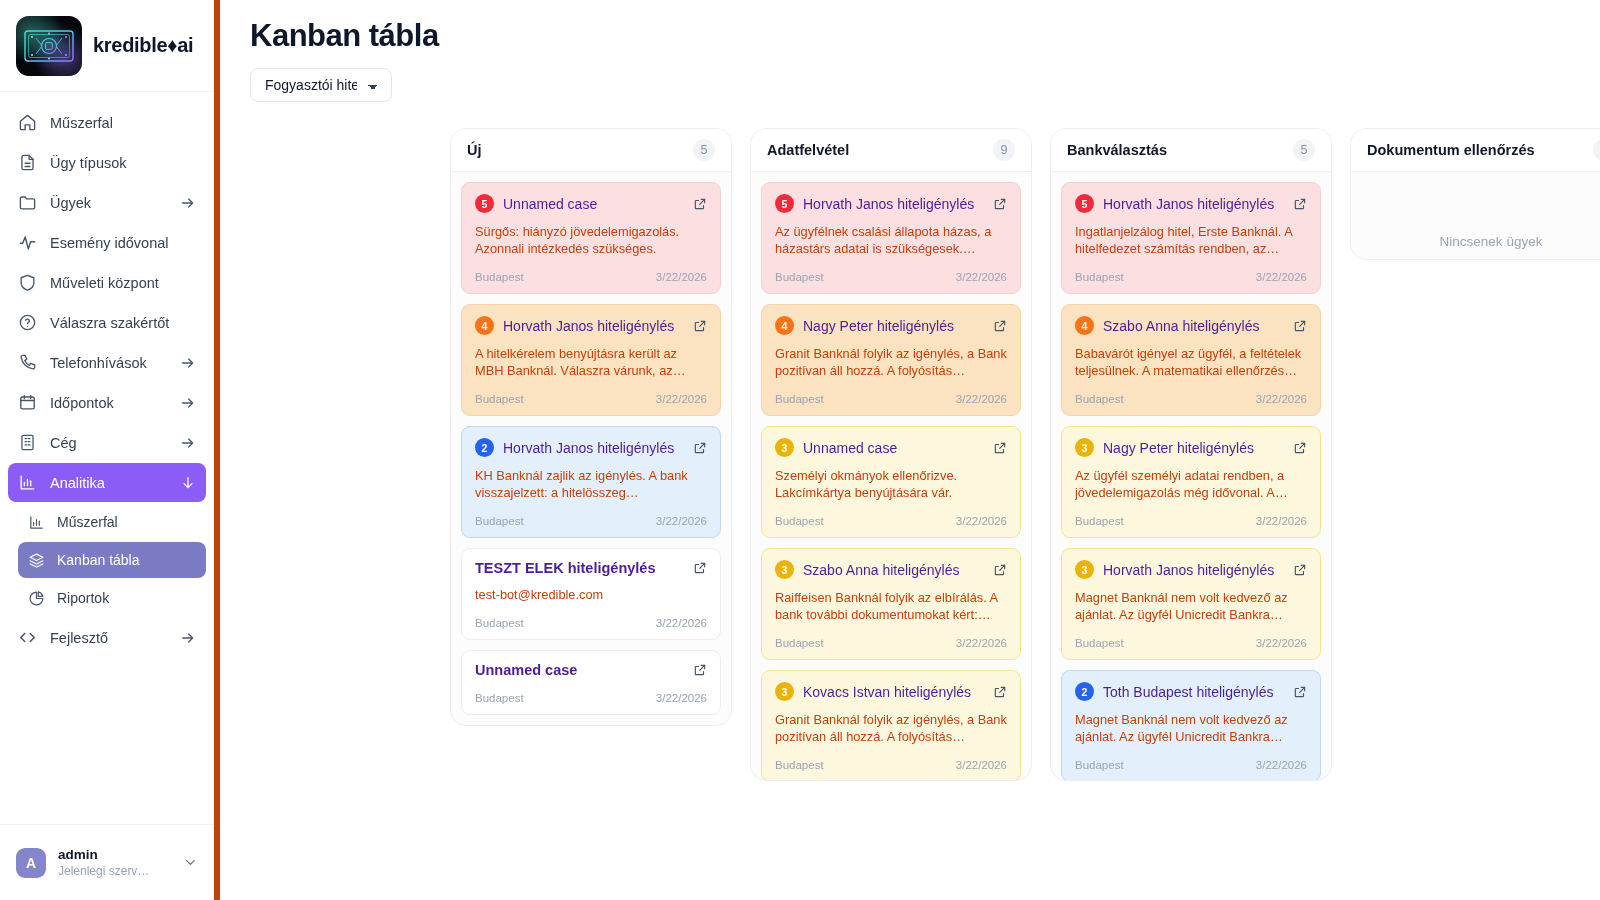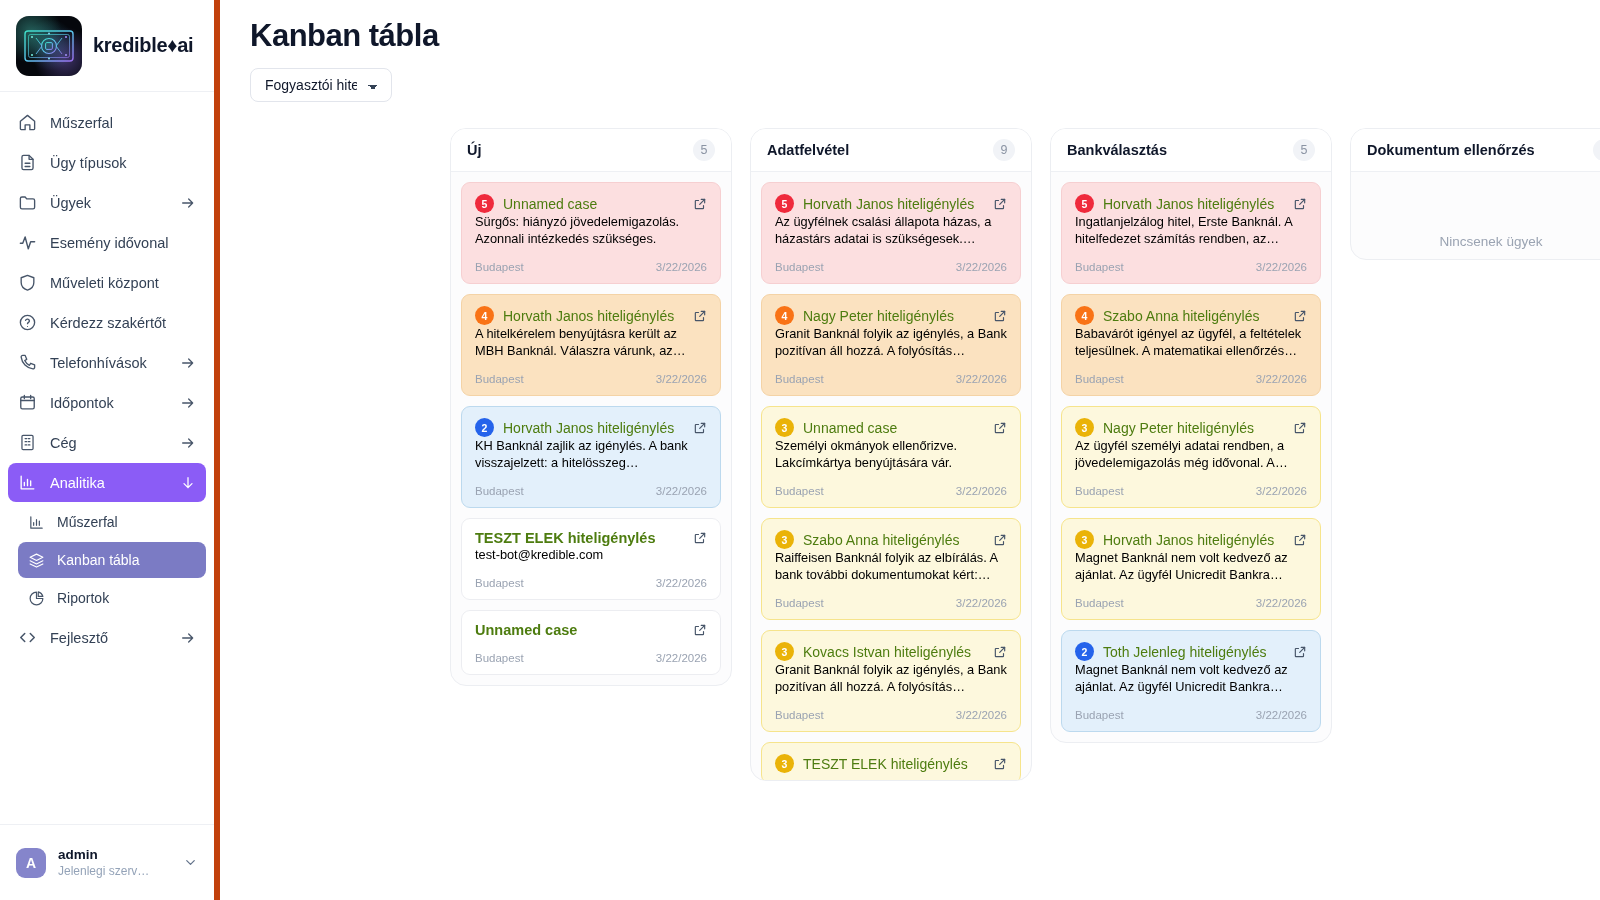--- a/index.html
+++ b/index.html
@@ -154,27 +154,27 @@
     flex: 0 0 auto;
   }
   .card-top { display: flex; align-items: center; gap: 9px; }
   .prio {
     width: 19px; height: 19px; border-radius: 50%; flex: 0 0 19px;
     display: flex; align-items: center; justify-content: center;
     color: #fff; font-size: 10.5px; font-weight: 700;
   }
   .card-title {
     flex: 1 1 auto; min-width: 0;
-    font-size: 14px; color: #4d7c0f; font-weight: 500;
+    font-size: 14px; color: #4c1d95; font-weight: 500;
     white-space: nowrap; overflow: hidden; text-overflow: ellipsis;
   }
   .card .ext { width: 14px; height: 14px; flex: 0 0 14px; color: #475569; cursor: pointer; }
   .card-desc {
-    margin-top: 0;
-    font-size: 12.8px; line-height: 17px; color: #000000;
+    margin-top: 10px;
+    font-size: 12.8px; line-height: 17px; color: #c2410c;
     display: -webkit-box; -webkit-line-clamp: 2; -webkit-box-orient: vertical;
     overflow: hidden;
   }
   .card-meta {
     margin-top: 14px;
     display: flex; align-items: center; justify-content: space-between;
     font-size: 11.5px; color: #9aa3b2;
   }
   .card.no-badge .card-title { font-weight: 600; font-size: 14.5px; }
 
@@ -266,21 +266,21 @@
           </svg>
         <span class="lbl">Műveleti központ</span>
       </div>
 
       <div class="nav-item">
         <svg class="ico" viewBox="0 0 24 24" fill="none" stroke="currentColor" stroke-width="1.7" stroke-linecap="round" stroke-linejoin="round">
             <circle cx="12" cy="12" r="9"></circle>
             <path d="M9.6 9.2a2.5 2.5 0 0 1 4.8.8c0 1.7-2.4 2-2.4 3.5"></path>
             <circle cx="12" cy="17" r=".7" fill="currentColor" stroke="none"></circle>
           </svg>
-        <span class="lbl">Kérdezz szakértőt</span>
+        <span class="lbl">Válaszra szakértőt</span>
       </div>
 
       <div class="nav-item">
         <svg class="ico" viewBox="0 0 24 24" fill="none" stroke="currentColor" stroke-width="1.7" stroke-linecap="round" stroke-linejoin="round">
             <path d="M6 3h3l2 5-2.5 1.5a12 12 0 0 0 6 6L16 13l5 2v3a2 2 0 0 1-2.2 2A17 17 0 0 1 4 5.2 2 2 0 0 1 6 3z"></path>
           </svg>
         <span class="lbl">Telefonhívások</span>
         <svg class="arrow" viewBox="0 0 24 24" fill="none" stroke="currentColor" stroke-width="1.9" stroke-linecap="round" stroke-linejoin="round">
             <path d="M4 12h15M13 6l6 6-6 6"></path>
           </svg>
@@ -628,21 +628,21 @@
               </div>
               <div class="card-desc">Magnet Banknál nem volt kedvező az ajánlat. Az ügyfél Unicredit Bankra váltana. Új…</div>
               <div class="card-meta">
                 <span>Budapest</span>
                 <span>3/22/2026</span>
               </div>
             </article>
             <article class="card t-blue">
               <div class="card-top">
                 <span class="prio p-2">2</span>
-                <span class="card-title">Toth Jelenleg hiteligénylés</span>
+                <span class="card-title">Toth Budapest hiteligénylés</span>
                 <svg class="ext" viewBox="0 0 24 24" fill="none" stroke="currentColor" stroke-width="2" stroke-linecap="round" stroke-linejoin="round">
                   <path d="M14 4h6v6"></path>
                   <path d="M20 4l-8.5 8.5"></path>
                   <path d="M18 14.5V19a1 1 0 0 1-1 1H5a1 1 0 0 1-1-1V7a1 1 0 0 1 1-1h4.5"></path>
                 </svg>
               </div>
               <div class="card-desc">Magnet Banknál nem volt kedvező az ajánlat. Az ügyfél Unicredit Bankra váltana. Új…</div>
               <div class="card-meta">
                 <span>Budapest</span>
                 <span>3/22/2026</span>

